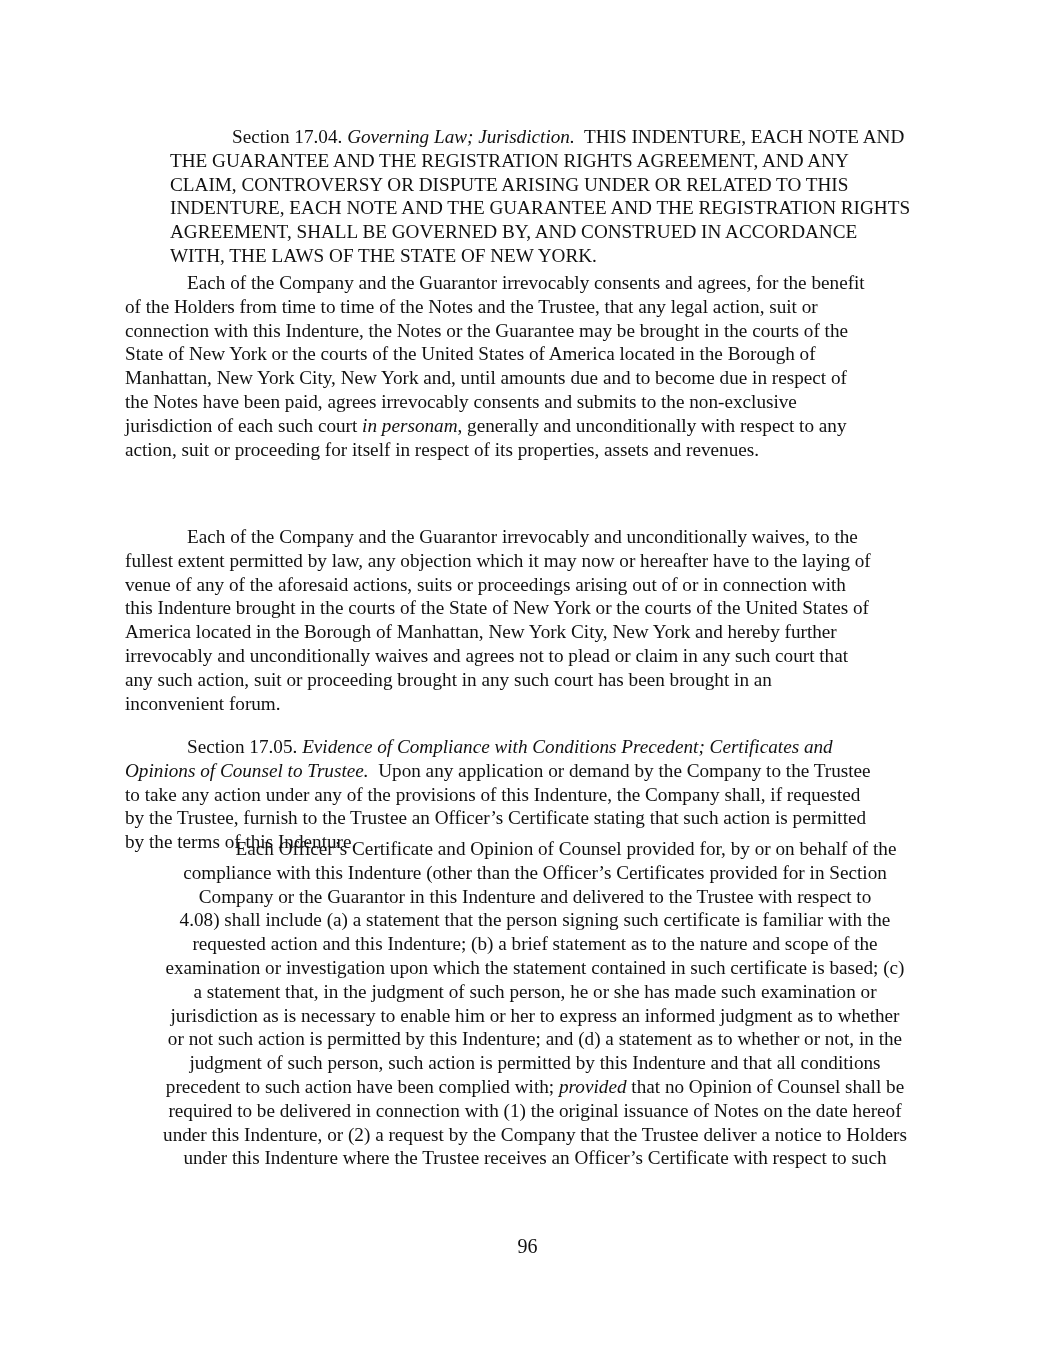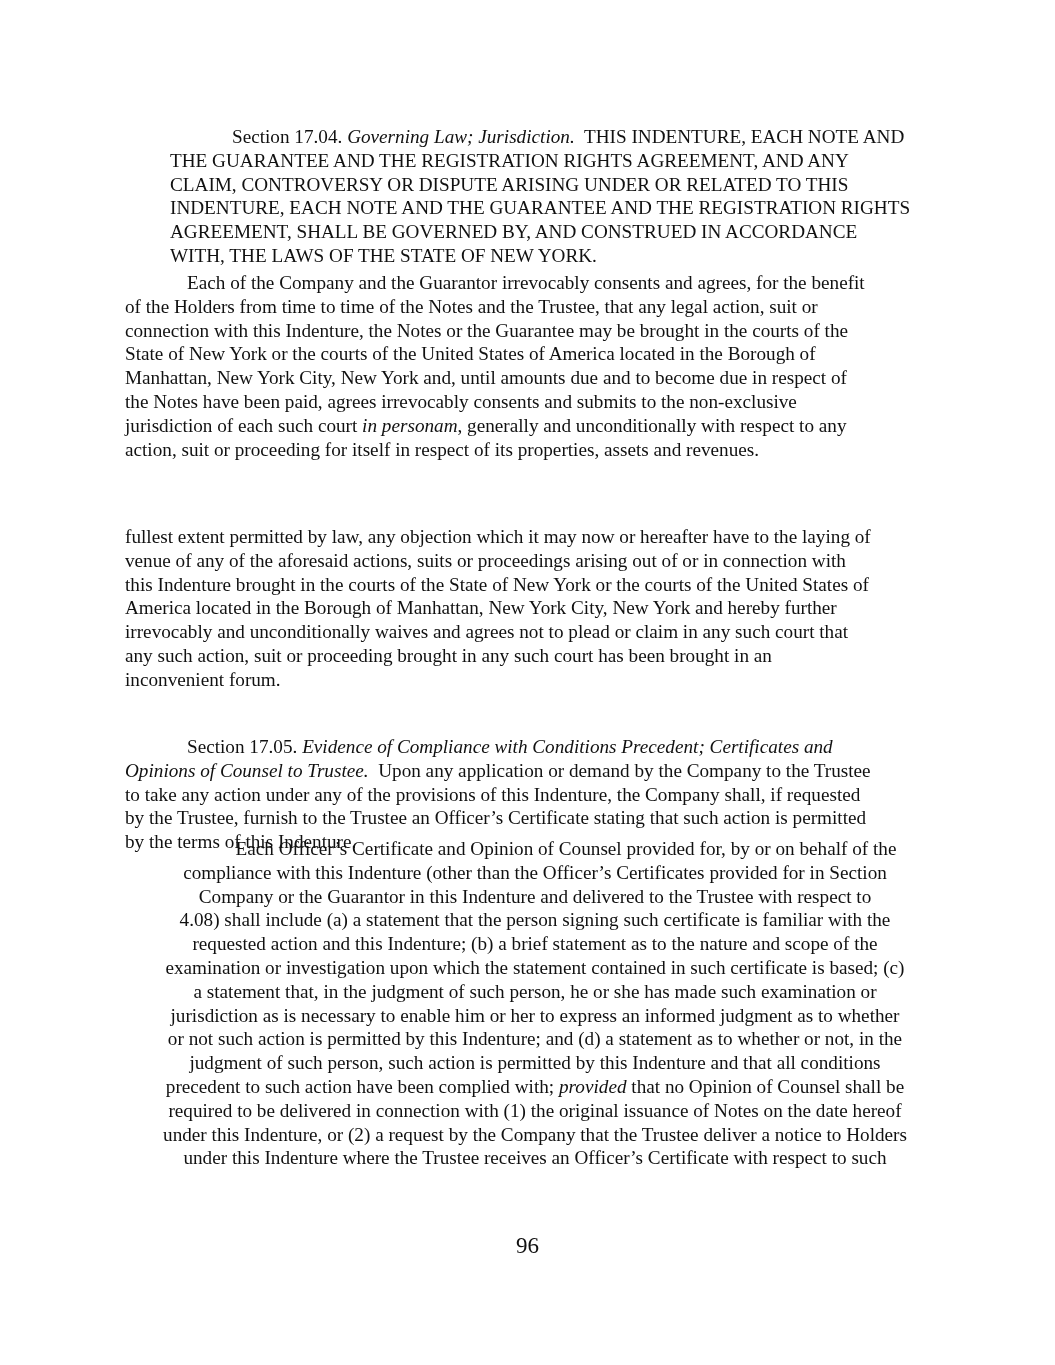--- a/index.html
+++ b/index.html
@@ -9,21 +9,21 @@
     background: #ffffff; color: #111111;
     font-family: "Liberation Serif", "DejaVu Serif", serif;
     font-size: 19.2px;
   }
   .para { position: absolute; left: 125px; width: 820px; }
   .line { display: block; height: 23.8px; line-height: 23.8px; white-space: nowrap; }
   .line.indent { padding-left: 62px; }
   .it { font-style: italic; }
   .page-number {
     position: absolute; left: 0; width: 1055px; top: 1234px;
-    text-align: center; font-size: 23px; line-height: 24px;
+    text-align: center; font-size: 20px; line-height: 24px;
   }
 </style>
 </head>
 <body>
 
 <div class="page">
 
   <div class="para" style="top:125px;margin-left:45px;">
     <span class="line indent"><span>Section 17.04. </span><span class="it">Governing Law; Jurisdiction.</span><span style="white-space:pre">  THIS INDENTURE, EACH NOTE AND</span></span>
     <span class="line">THE GUARANTEE AND THE REGISTRATION RIGHTS AGREEMENT, AND ANY</span>
@@ -38,20 +38,21 @@
     <span class="line">of the Holders from time to time of the Notes and the Trustee, that any legal action, suit or</span>
     <span class="line">connection with this Indenture, the Notes or the Guarantee may be brought in the courts of the</span>
     <span class="line">State of New York or the courts of the United States of America located in the Borough of</span>
     <span class="line">Manhattan, New York City, New York and, until amounts due and to become due in respect of</span>
     <span class="line">the Notes have been paid, agrees irrevocably consents and submits to the non-exclusive</span>
     <span class="line"><span style="white-space:pre">jurisdiction of each such court </span><span class="it">in personam</span><span style="white-space:pre">, generally and unconditionally with respect to any</span></span>
     <span class="line">action, suit or proceeding for itself in respect of its properties, assets and revenues.</span>
   </div>
 
   <div class="para" style="top:525px;">
+    <span class="line indent">Each of the Company and the Guarantor irrevocably and unconditionally waives, to the</span>
     <span class="line">fullest extent permitted by law, any objection which it may now or hereafter have to the laying of</span>
     <span class="line">venue of any of the aforesaid actions, suits or proceedings arising out of or in connection with</span>
     <span class="line">this Indenture brought in the courts of the State of New York or the courts of the United States of</span>
     <span class="line">America located in the Borough of Manhattan, New York City, New York and hereby further</span>
     <span class="line">irrevocably and unconditionally waives and agrees not to plead or claim in any such court that</span>
     <span class="line">any such action, suit or proceeding brought in any such court has been brought in an</span>
     <span class="line">inconvenient forum.</span>
   </div>
 
   <div class="para" style="top:735px;">

